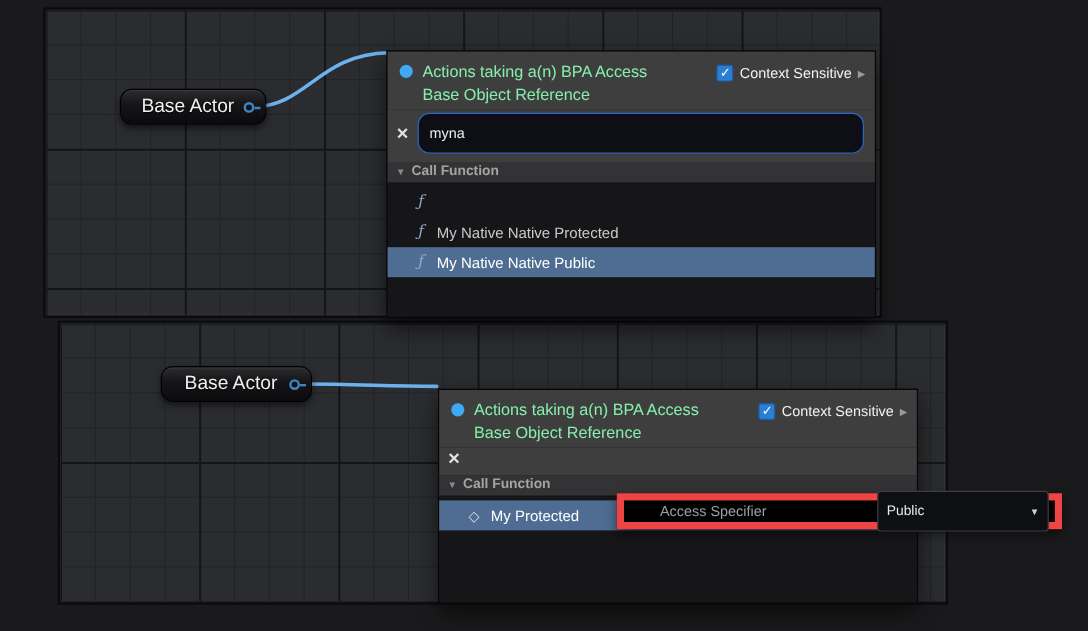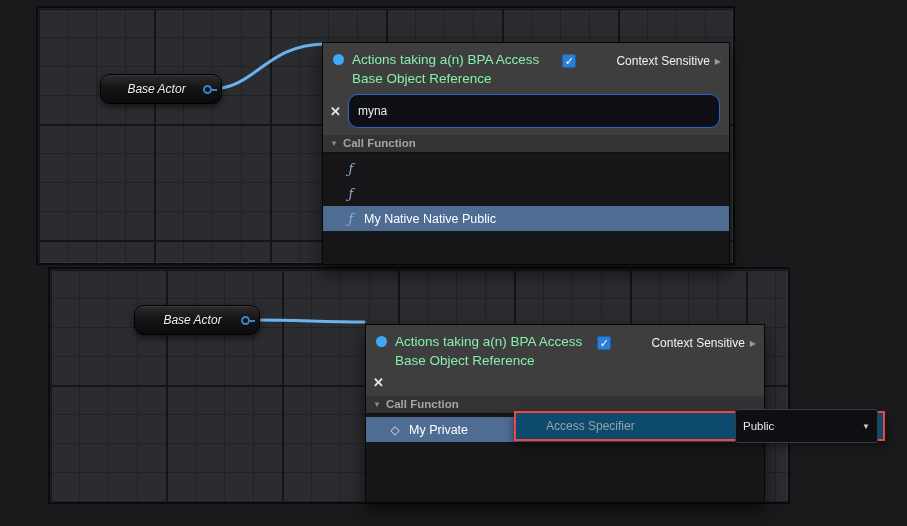--- a/index.html
+++ b/index.html
@@ -26,21 +26,21 @@
   
   .wires { position:absolute; left:0; top:0; z-index:4; pointer-events:none; }
 
   
   .bp-node {
     position:absolute; height:30px; z-index:6;
     background:linear-gradient(180deg,#2c2c2e 0%, #151517 45%, #0b0b0d 100%);
     border:1px solid #000; border-radius:10px;
     box-shadow: 0 3px 6px rgba(0,0,0,0.55), inset 0 1px 0 rgba(255,255,255,0.07);
     display:flex; align-items:center; padding:0 9px;
-    color:#f0f0f0; font-size:12px;font-style:italic;
+    color:#f0f0f0; font-size:16px;
   }
   #node-top    { left:100px; top:74px;  width:122px; }
   #node-bottom { left:134px; top:305px; width:126px; }
   .node-label { flex:1; text-align:center; text-shadow:0 1px 1px #000; }
   .pin { width:9px; height:9px; border:2px solid #3d85c6; border-radius:50%;
          position:relative; flex:none; }
   .pin::after { content:''; position:absolute; left:7px; top:2px; width:5px; height:2px; background:#3d85c6; }
 
   
   .action-menu {
@@ -54,21 +54,21 @@
   .menu-header { background:#3e3e3f; display:flex; padding:7px 8px 3px 8px; }
   .header-dot { width:11px; height:11px; border-radius:50%; background:#3fa9f5;
                 margin:4px 8px 0 2px; flex:none; }
   .menu-title { color:#86efac; font-size:13.5px; line-height:19px; }
   .menu-title div { white-space:nowrap; }
   .header-right { margin-left:auto; display:flex; align-items:center; gap:5px;
                   padding-top:4px; align-self:flex-start; }
   .checkbox { width:14px; height:14px; background:#2a7fd4; border:1px solid #1b5fa8;
               border-radius:2px; color:#fff; font-size:11px; line-height:12px;
               text-align:center; flex:none; }
-  .cs-label { color:#f2f2f2; font-size:12px; white-space:nowrap;margin-left:35px; }
+  .cs-label { color:#f2f2f2; font-size:12px; white-space:nowrap; }
   .chevron-r { color:#9a9a9a; font-size:8px; }
 
   .search-row { background:#3e3e3f; display:flex; align-items:center; gap:7px;
                 padding:3px 9px 7px 7px; }
   .clear-x { color:#e4e4e4; font-size:13px; font-weight:bold; line-height:13px; }
   .search-input { flex:1; height:20px; background:#0d0f15; border:1px solid #2a66cc;
                   border-radius:10px; color:#eee; font-size:12px; padding:16px 9px;
                   outline:none; font-family:"Liberation Sans", sans-serif; }
 
   .category-bar { background:#333335; border-bottom:1px solid #101011;
@@ -79,21 +79,21 @@
   .menu-list { flex:1; background:#161618; padding-top:3px; }
   .menu-item { height:25px; display:flex; align-items:center; gap:8px;
                padding-left:23px; color:#c9c9c9; font-size:12.5px; }
   .menu-item.selected { background:#4f6d92; color:#fff; }
   .fn-icon { color:#92a8cc; font-style:italic; font-family:"DejaVu Serif", serif;
              font-size:13px; width:10px; text-align:center; }
   .diamond-icon { color:#d6dde5; font-size:12px; width:12px; text-align:center; }
 
   
   .spec-tooltip { position:absolute; left:514px; top:411px; width:371px; height:30px;
-                  z-index:12; background:#0c4a6e; border:2px solid #ef4444;
+                  z-index:12; background:#000000; border:6px solid #ef4444;
                   display:flex; align-items:center;
                   box-shadow: 0 4px 10px rgba(0,0,0,0.5); }
   .spec-label { color:#9aa0a8; font-size:12px; padding-left:30px; }
   .dropdown { margin-left:auto; margin-right:5px; width:143px; height:20px;
               background:#0e0f12; border:1px solid #3a3d42; border-radius:3px;
               display:flex; align-items:center; padding:16px 7px;
               color:#e8e8e8; font-size:11.5px; }
   .dd-chevron { margin-left:auto; color:#cfcfcf; font-size:8px; }
 </style>
 </head>
@@ -139,20 +139,21 @@
     <div class="category-bar">
       <span class="cat-arrow">▼</span>
       <span>Call Function</span>
     </div>
     <div class="menu-list">
       <div class="menu-item">
         <span class="fn-icon">ƒ</span>
       </div>
       <div class="menu-item">
         <span class="fn-icon">ƒ</span>
+        <span>My Native Native Protected</span>
       </div>
       <div class="menu-item selected">
         <span class="fn-icon">ƒ</span>
         <span>My Native Native Public</span>
       </div>
     </div>
   </div>
 
   <div id="menu-bottom" class="action-menu">
     <div class="menu-header">
@@ -170,21 +171,21 @@
     <div class="search-row">
       <span class="clear-x">✕</span>
     </div>
     <div class="category-bar">
       <span class="cat-arrow">▼</span>
       <span>Call Function</span>
     </div>
     <div class="menu-list">
       <div class="menu-item selected">
         <span class="diamond-icon">◇</span>
-        <span>My Private</span>
+        <span>My Protected</span>
       </div>
     </div>
   </div>
 
   <div class="spec-tooltip">
     <span class="spec-label">Access Specifier</span>
     <div class="dropdown">
       <span>Public</span>
       <span class="dd-chevron">▼</span>
     </div>

